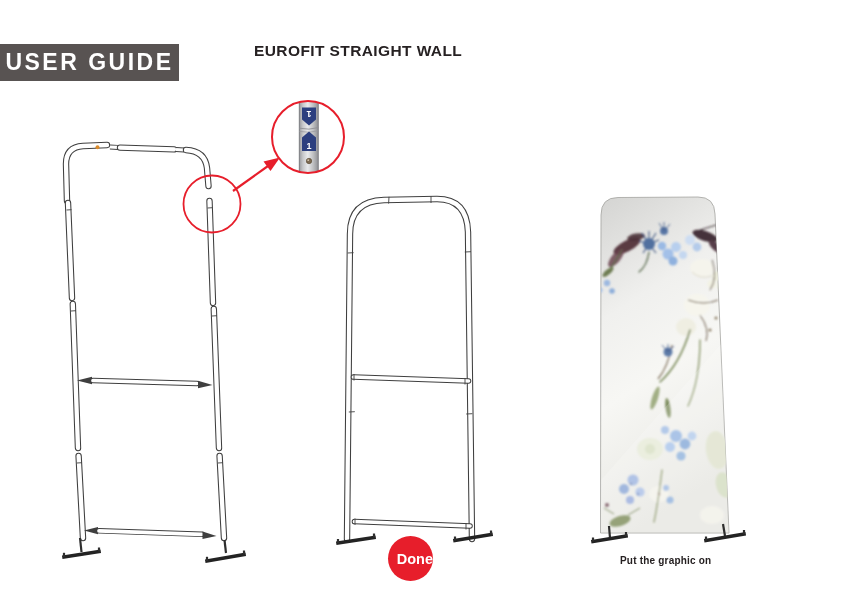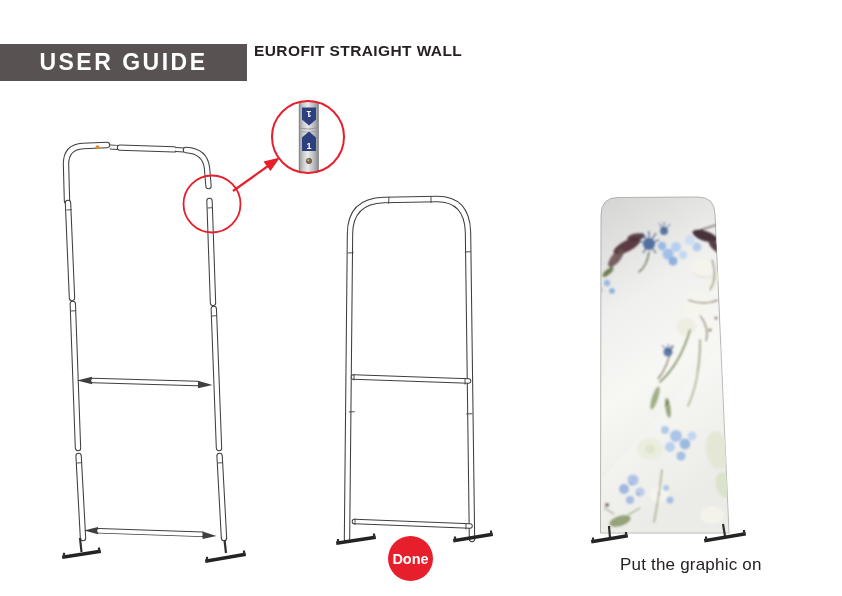--- a/index.html
+++ b/index.html
@@ -22,38 +22,38 @@
   .nub-i{fill:none;stroke:#ffffff;stroke-width:3.2;stroke-linecap:butt;}
   .tick{stroke:#3f3f3f;stroke-width:.9;}
   .foot{stroke:#232323;stroke-width:3.6;stroke-linecap:square;fill:none;}
   .foot-thin{stroke:#2e2e2e;stroke-width:2.2;stroke-linecap:butt;fill:none;}
   .redline{stroke:var(--accent-red);fill:none;}
   .redfill{fill:var(--accent-red);}
   .navy{fill:var(--marker-navy);}
   .stem{fill:none;stroke-linecap:round;}
 
   .banner{
-    position:absolute;left:0;top:44px;width:247px;height:37px;
+    position:absolute;left:0;top:44px;width:179px;height:37px;
     background:var(--banner-gray);display:flex;align-items:center;justify-content:center;
   }
   .banner span{color:#fff;font-weight:bold;font-size:23px;letter-spacing:2.5px;white-space:nowrap;}
   .title-block{position:absolute;left:218px;top:42px;line-height:17px;}
   .title-block div{font-weight:bold;font-size:15.5px;color:var(--ink);letter-spacing:.4px;margin-left:36px;}
   .note{
     position:absolute;left:357px;top:118px;width:160px;
     font-weight:bold;font-size:9.8px;line-height:11.5px;color:var(--ink);white-space:pre-line;
   }
   .done-badge{
     position:absolute;left:388px;top:536px;width:45px;height:45px;border-radius:50%;
-    background:var(--accent-red);display:flex;align-items:center;justify-content:center;
+    background:var(--accent-red);display:flex;align-items:center;justify-content:flex-end;
   }
   .done-badge span{color:#fff;font-weight:bold;font-size:14.5px;}
   .caption{
     position:absolute;left:620px;top:555px;
-    font-weight:normal;font-size:17px;color:var(--ink);letter-spacing:.2px;white-space:nowrap;
+    font-weight:bold;font-size:10px;color:var(--ink);letter-spacing:.2px;white-space:nowrap;
   }
   .badge-digit{fill:#fff;font-weight:bold;font-size:9px;font-family:"Liberation Sans",sans-serif;}
 </style>
 </head>
 <body>
 
 <div id="page">
 
 <svg id="art" width="842" height="596" viewBox="0 0 842 596">
   <defs>

